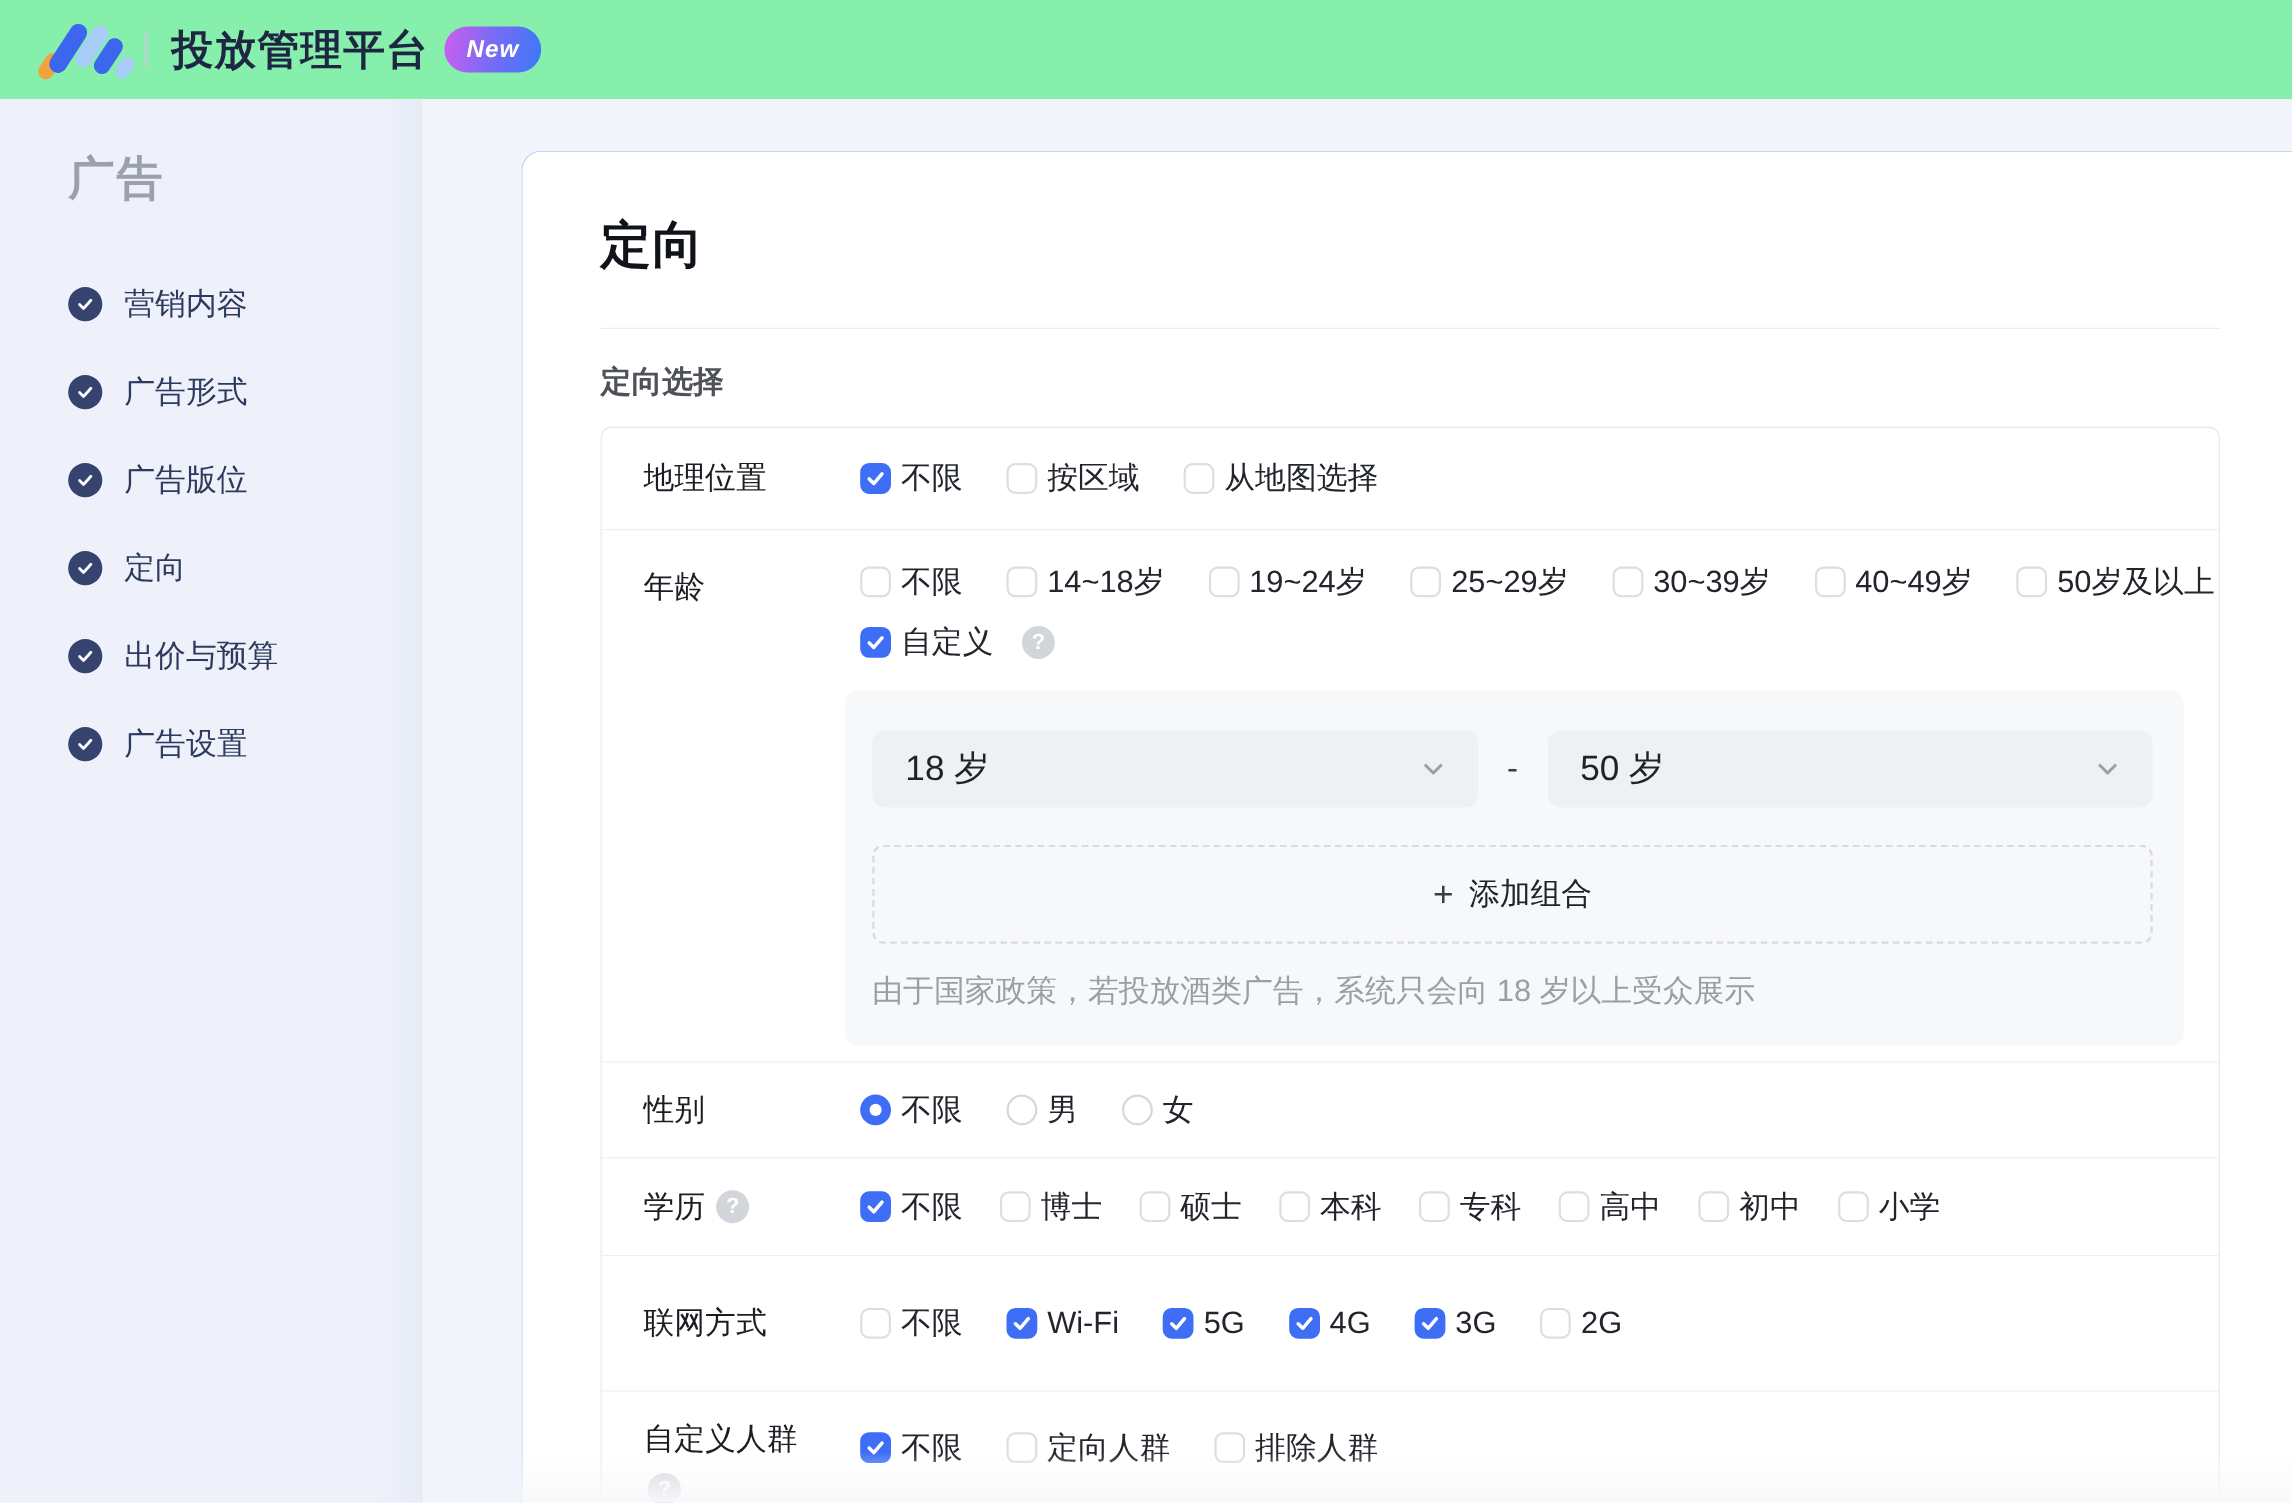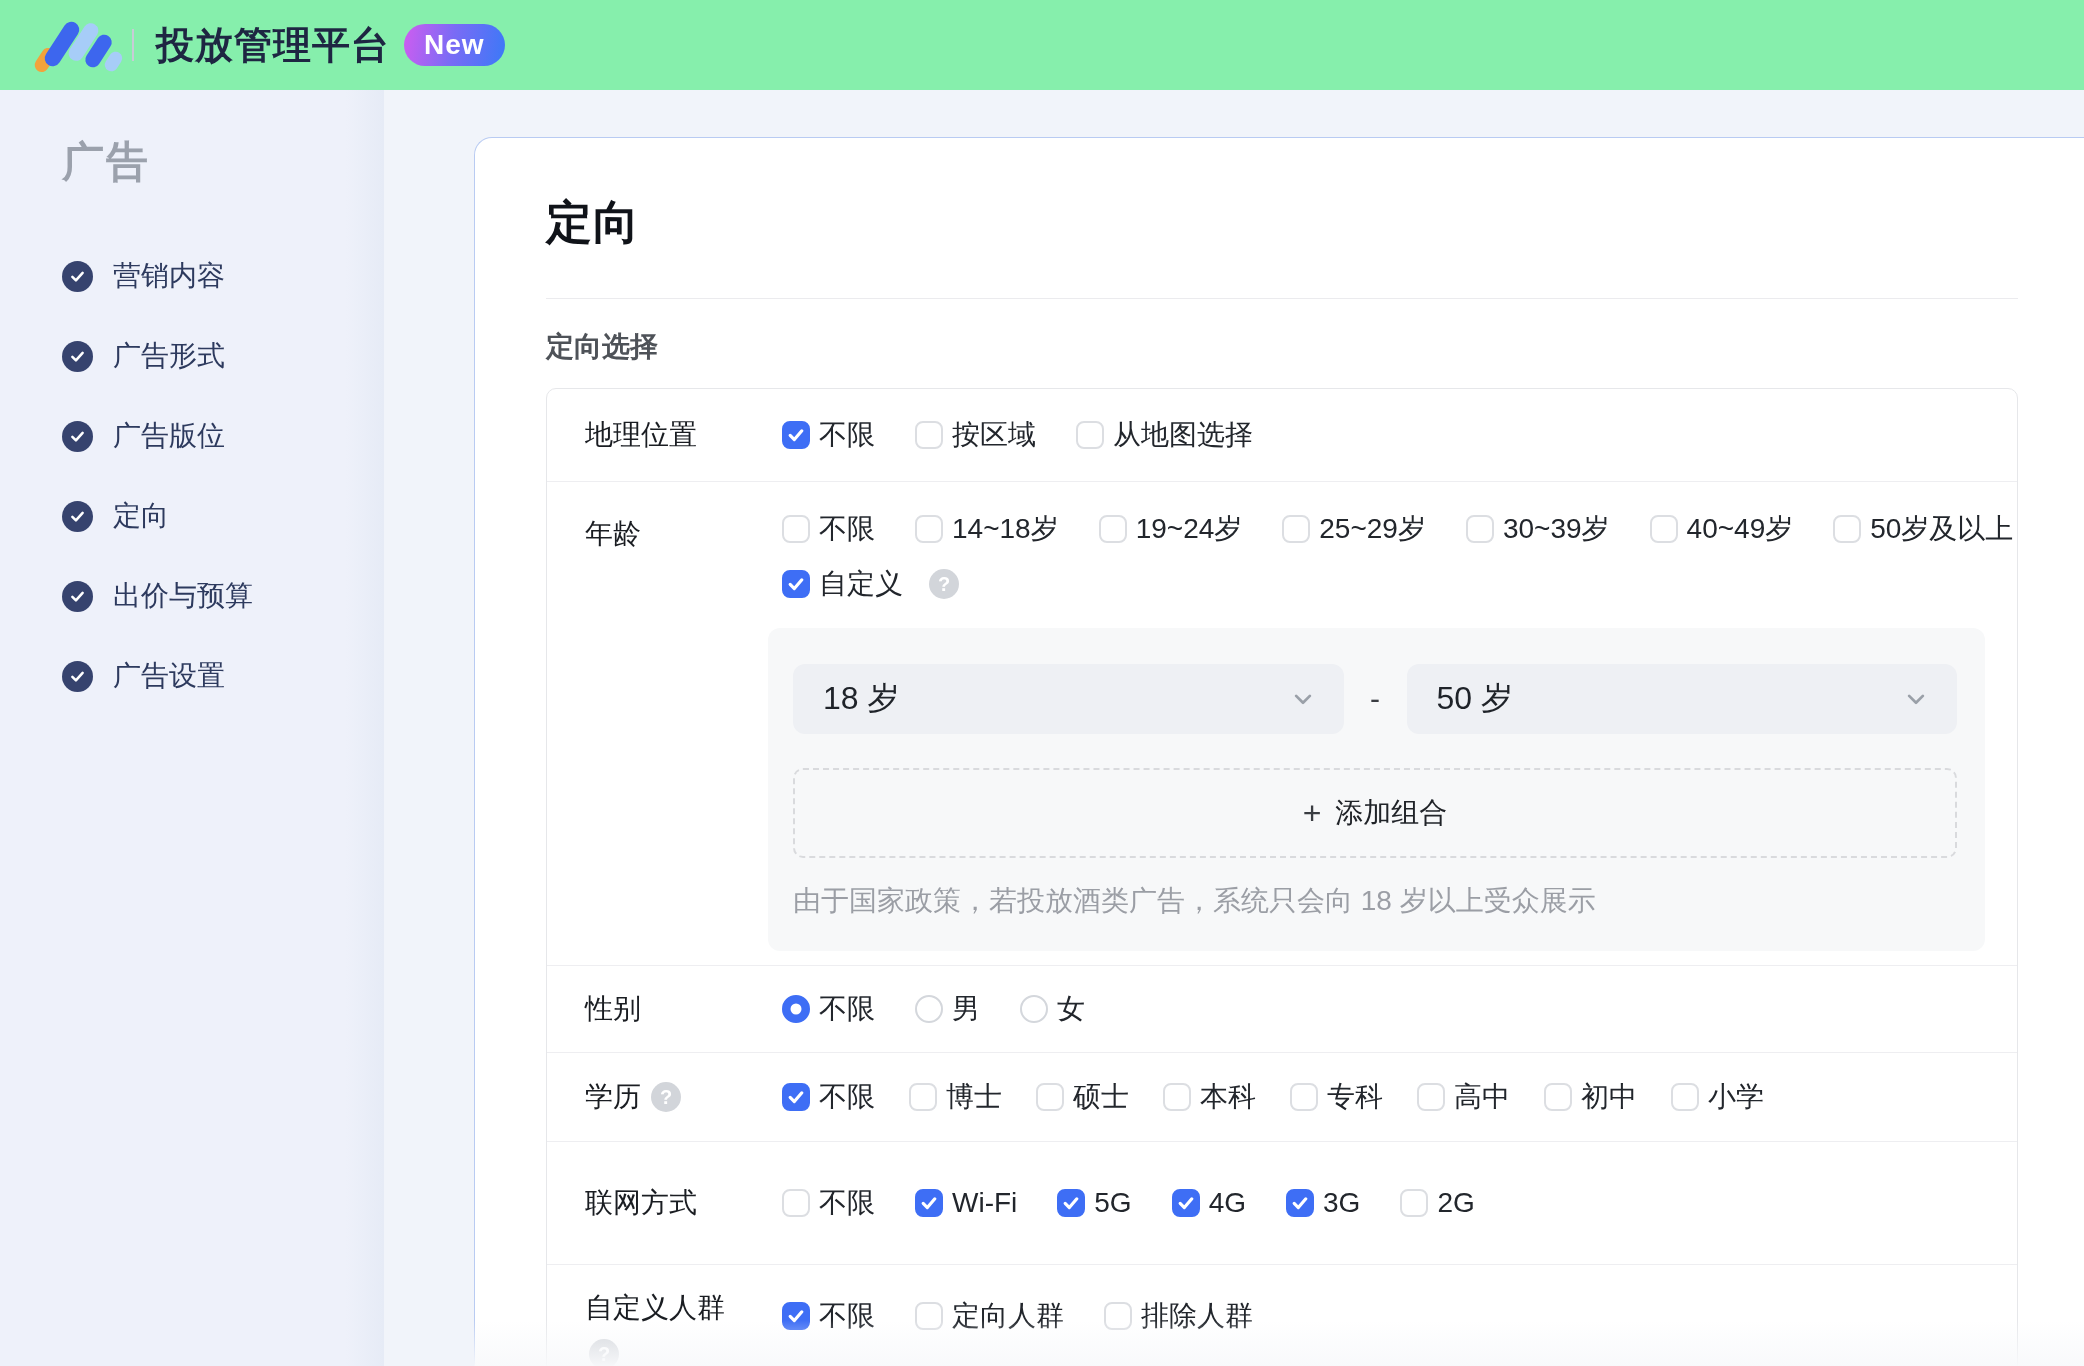--- a/index.html
+++ b/index.html
@@ -22,21 +22,21 @@
   .pill1 { left:2px;  top:32px; width:14px; height:26px; background:#f2a33c; }
   .pill2 { left:18px; top:4px;  width:16px; height:50px; background:#3d66ee; }
   .pill3 { left:40px; top:6px;  width:15px; height:42px; background:#a7cdf8; }
   .pill4 { left:55px; top:18px; width:15px; height:36px; background:#3d66ee; }
   .pill5 { left:71px; top:36px; width:13px; height:21px; background:#a7cdf8; }
   .logo-sep { width:2px; height:32px; background:#c7ccd6; margin:0 22px 0 10px; }
   .app-title { font-size:38px; font-weight:700; color:#1e2642; letter-spacing:1px; }
   .badge {
     margin-left:14px; height:42px; padding:0 20px; border-radius:22px;
     background:linear-gradient(100deg,#cf5df0 0%,#7a6bf5 48%,#3b79f7 100%);
-    color:#fff; font-size:28px; font-weight:700; 
+    color:#fff; font-size:22px; font-weight:700; font-style:italic;
     display:flex; align-items:center; letter-spacing:1px;
   }
   
   .sidebar {
     position:absolute; left:0; top:90px; width:384px; bottom:0;
     background:linear-gradient(to right,#eef1fa 90%,#e6ebf6 100%);
     padding:44px 0 0 62px;
   }
   .side-title { font-size:42px; font-weight:600; color:#9ba1ac; letter-spacing:2px; }
   .side-nav { margin-top:66px; }

